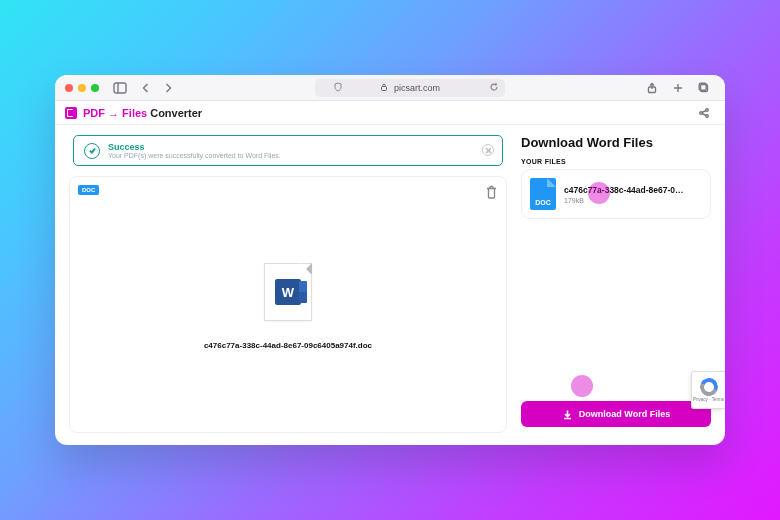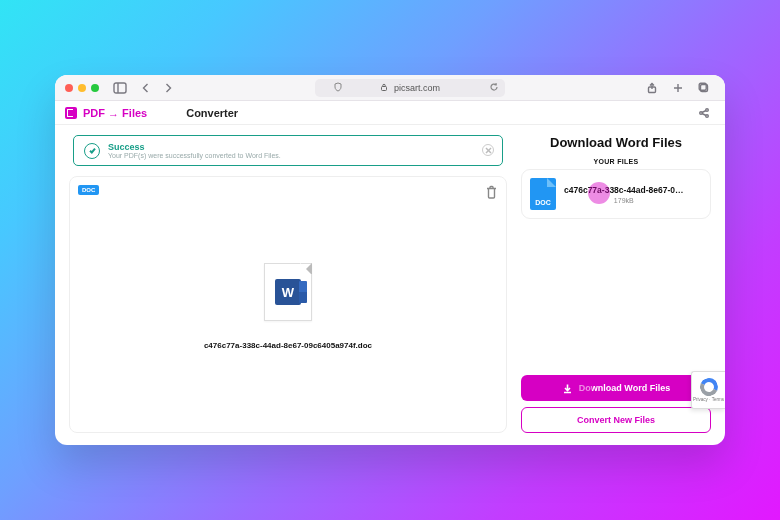--- a/index.html
+++ b/index.html
@@ -42,21 +42,21 @@
   .tb-spacer { flex:1; }
   
   .appheader {
     height: 24px; display:flex; align-items:center; padding: 0 10px;
     border-bottom: 1px solid #eee; gap:6px;
   }
   .app-logo { width:12px; height:12px; background:#d600c3; border-radius:2px; position:relative; }
   .app-logo:before { content:""; position:absolute; inset:2px 4px 2px 2px; border:1px solid #fff; border-right:none; border-radius:1px 0 0 1px; }
   .apptitle { font-size:11px; display:flex; gap:3px;}
   .apptitle .magenta { color:#d600c3; font-weight:600; }
-  .apptitle .black { color:#222; font-weight:600;margin-left:36px; }
+  .apptitle .black { color:#222; font-weight:600; }
   .share { margin-left:auto; }
   
   .body { flex:1; display:flex; padding: 10px 14px 12px 14px; gap: 14px; position:relative; }
   .left { flex:1; display:flex; flex-direction:column; gap:10px; }
   .banner {
     border:1px solid #189e88; border-radius:5px; padding:6px 10px;
     display:flex; align-items:center; gap:8px; position:relative;
     margin: 0 4px;
   }
   .banner .check-ring { width:16px; height:16px; border:1.5px solid #189e88; border-radius:50%; display:flex; align-items:center; justify-content:center;}
@@ -80,21 +80,21 @@
     display:flex; align-items:center; justify-content:center; margin-top:4px;
     box-shadow: 0 1px 2px rgba(0,0,0,0.05);
   }
   .page .fold { position:absolute; top:-1px; right:-1px; width:12px; height:12px;
     background:linear-gradient(135deg, transparent 49%, #bbb 51%); }
   .page .fold:after{content:"";position:absolute;top:0;right:0;width:12px;height:12px;background:#fff;clip-path:polygon(0 0,100% 100%,0 100%);}
   .word-icon { width:26px; height:26px; background:#295397; border-radius:2px; display:flex; align-items:center; justify-content:center; color:#fff; font-size:13px; font-weight:700; position:relative;}
   .word-icon:after{content:"";position:absolute;right:-6px;top:2px;width:8px;height:22px;background:linear-gradient(#346ac0 0 50%,#2a5aa8 50% 100%);border-radius:1px;}
   .filename { margin-top:20px; font-size:8px; font-weight:600; color:#111;}
   
-  .right { width: 190px; display:flex; flex-direction:column;text-align:center; }
+  .right { width: 190px; display:flex; flex-direction:column; }
   .dl-title { font-size:13px; font-weight:700; color:#111; margin-bottom:8px;}
   .yf { font-size:7px; font-weight:700; color:#111; letter-spacing:0.3px; margin-bottom:4px;}
   .file-row { border:1px solid #eee; border-radius:9px; padding:8px; display:flex; align-items:center; gap:8px;}
   .doc-big { width:26px; height:32px; background:#2196f3; border-radius:2px; position:relative; display:flex; align-items:flex-end; justify-content:center;}
   .doc-big .lbl { color:#fff; font-size:7px; font-weight:700; margin-bottom:4px;}
   .doc-big:before{content:"";position:absolute;top:0;right:0;width:9px;height:9px;background:#6ec0fa;clip-path:polygon(0 0,100% 100%,0 100%);}
   .file-meta .fn { font-size:8.5px; font-weight:700; color:#111; white-space:nowrap; overflow:hidden; text-overflow:ellipsis; max-width:120px;}
   .file-meta .fs { font-size:7px; color:#888; margin-top:2px;}
   .right-spacer { flex:1; }
   .btn { height:26px; border-radius:6px; display:flex; align-items:center; justify-content:center; gap:6px; font-size:9px; font-weight:600; cursor:pointer;}
@@ -259,23 +259,20 @@
         </div>
         <div class="right-spacer"></div>
         <div class="btn primary">
           <svg width="11" height="11" viewBox="0 0 11 11">
               <polyline points="5.5,1.5 5.5,7"></polyline>
               <polyline points="3,5 5.5,7.5 8,5"></polyline>
               <polyline points="2,9.5 9,9.5"></polyline>
             </svg>
           <span>Download Word Files</span>
         </div>
-        <div class="btn secondary">
-          <span>Convert New Files</span>
-        </div>
       </div>
 
       <div class="recaptcha">
         <div class="r-icon">
             <div class="a1"></div>
             <div class="a2"></div>
           </div>
         <div class="txt">Privacy · Terms</div>
       </div>
 

